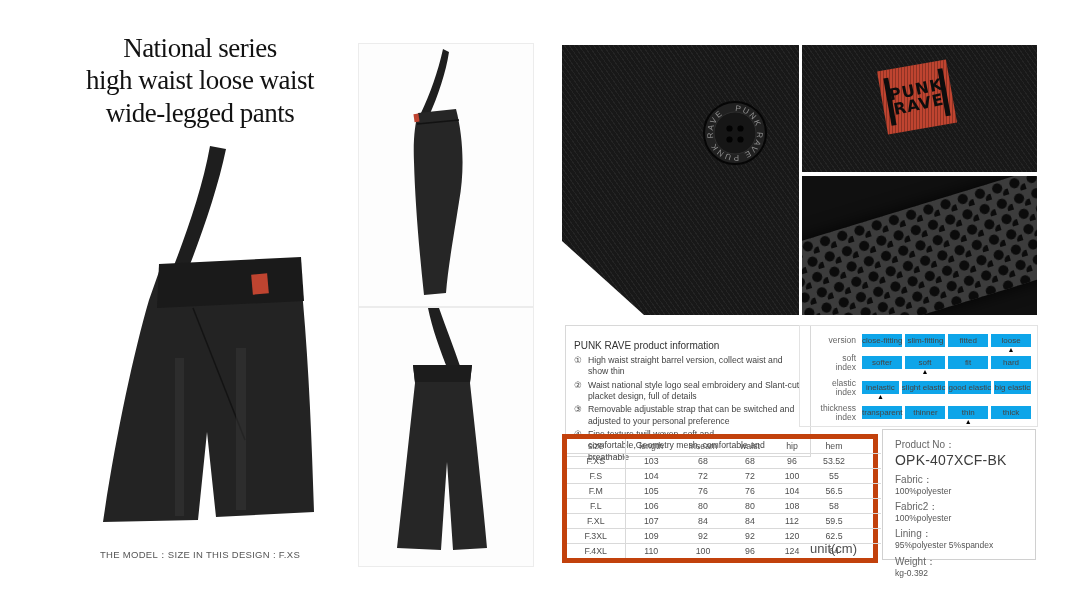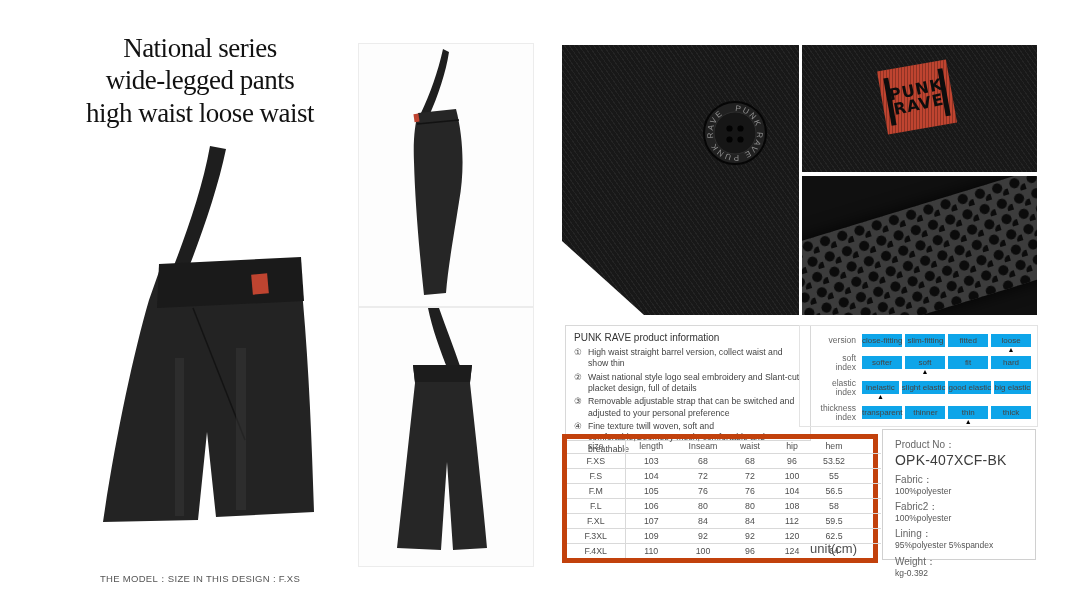--- a/index.html
+++ b/index.html
@@ -33,25 +33,25 @@
   .patch .bar.l{left:5px;} .patch .bar.r{right:5px;}
   .patch-line{font-family:"DejaVu Sans", sans-serif;font-weight:800;font-size:16px;line-height:.95;
               color:#0d0d0d;letter-spacing:1px;transform:rotate(-2deg);}
   .mesh-band{position:absolute;left:-30px;top:26px;width:330px;height:106px;transform:rotate(-17deg);
          background-color:#3c3c3c;
          background-image:radial-gradient(circle at 8px 7px,#0b0b0b 4.6px,transparent 5.4px),
                           radial-gradient(circle at 17px 15px,#0b0b0b 4.6px,transparent 5.4px);
          background-size:18px 16px;box-shadow:0 0 18px rgba(0,0,0,.85);}
 
   .model-note{position:absolute;left:40px;top:549px;width:320px;text-align:center;
-              font-size:9.5px;color:#555;letter-spacing:.3px;margin-top:24px;}
+              font-size:9.5px;color:#555;letter-spacing:.3px;}
 
   
   .info-panel{position:absolute;left:565px;top:325px;width:228px;height:102px;
-              border:1px solid #d8d8d8;padding:6px 8px;box-sizing:content-box;}
+              border:1px solid #d8d8d8;padding:14px 8px;box-sizing:content-box;}
   .info-heading{font-size:10px;color:#333;margin-bottom:4px;}
   .info-item{display:flex;gap:4px;font-size:8.7px;color:#444;line-height:1.3;margin-bottom:2px;}
   .info-num{flex:0 0 10px;color:#444;}
 
   
   .attr-panel{position:absolute;left:799px;top:325px;width:239px;height:102px;
               border:1px solid #e3e3e3;box-sizing:border-box;padding:8px 6px 2px 2px;
               display:flex;flex-direction:column;}
   .attr-row{display:flex;align-items:center;margin-bottom:7px;}
   .attr-label{width:54px;font-size:8.5px;color:#666;text-align:right;padding-right:6px;
@@ -80,22 +80,22 @@
   .spec-group{margin-bottom:5px;}
   .spec-value{font-size:8.5px;color:#555;line-height:1.2;}
 </style>
 </head>
 <body>
 
 <div class="canvas">
 
   <div class="title">
     <div>National series</div>
+    <div>high waist loose waist</div>
     <div>wide-legged pants</div>
-    <div>high waist loose waist</div>
   </div>
 
   <div class="main-photo">
     <svg width="258" height="400" viewBox="0 0 258 400">
       <path d="M135,6 C128,46 112,92 98,128 L112,132 C126,97 143,48 151,9 Z" fill="#1e1e1e"></path>
       <path d="M86,126 L224,119 L228,162 C234,230 237,305 239,372 L141,377 L132,292 L123,380 L28,382 C40,300 58,215 74,160 Z" fill="#232323"></path>
       <path d="M84,124 L226,117 L229,161 L82,168 Z" fill="#1a1a1a"></path>
       <path d="M118,168 L170,300" stroke="#101010" stroke-width="1.5" opacity="0.85" fill="none"></path>
       <rect x="100" y="218" width="9" height="158" fill="#3a3a3a" opacity="0.45"></rect>
       <rect x="161" y="208" width="10" height="162" fill="#3a3a3a" opacity="0.45"></rect>

